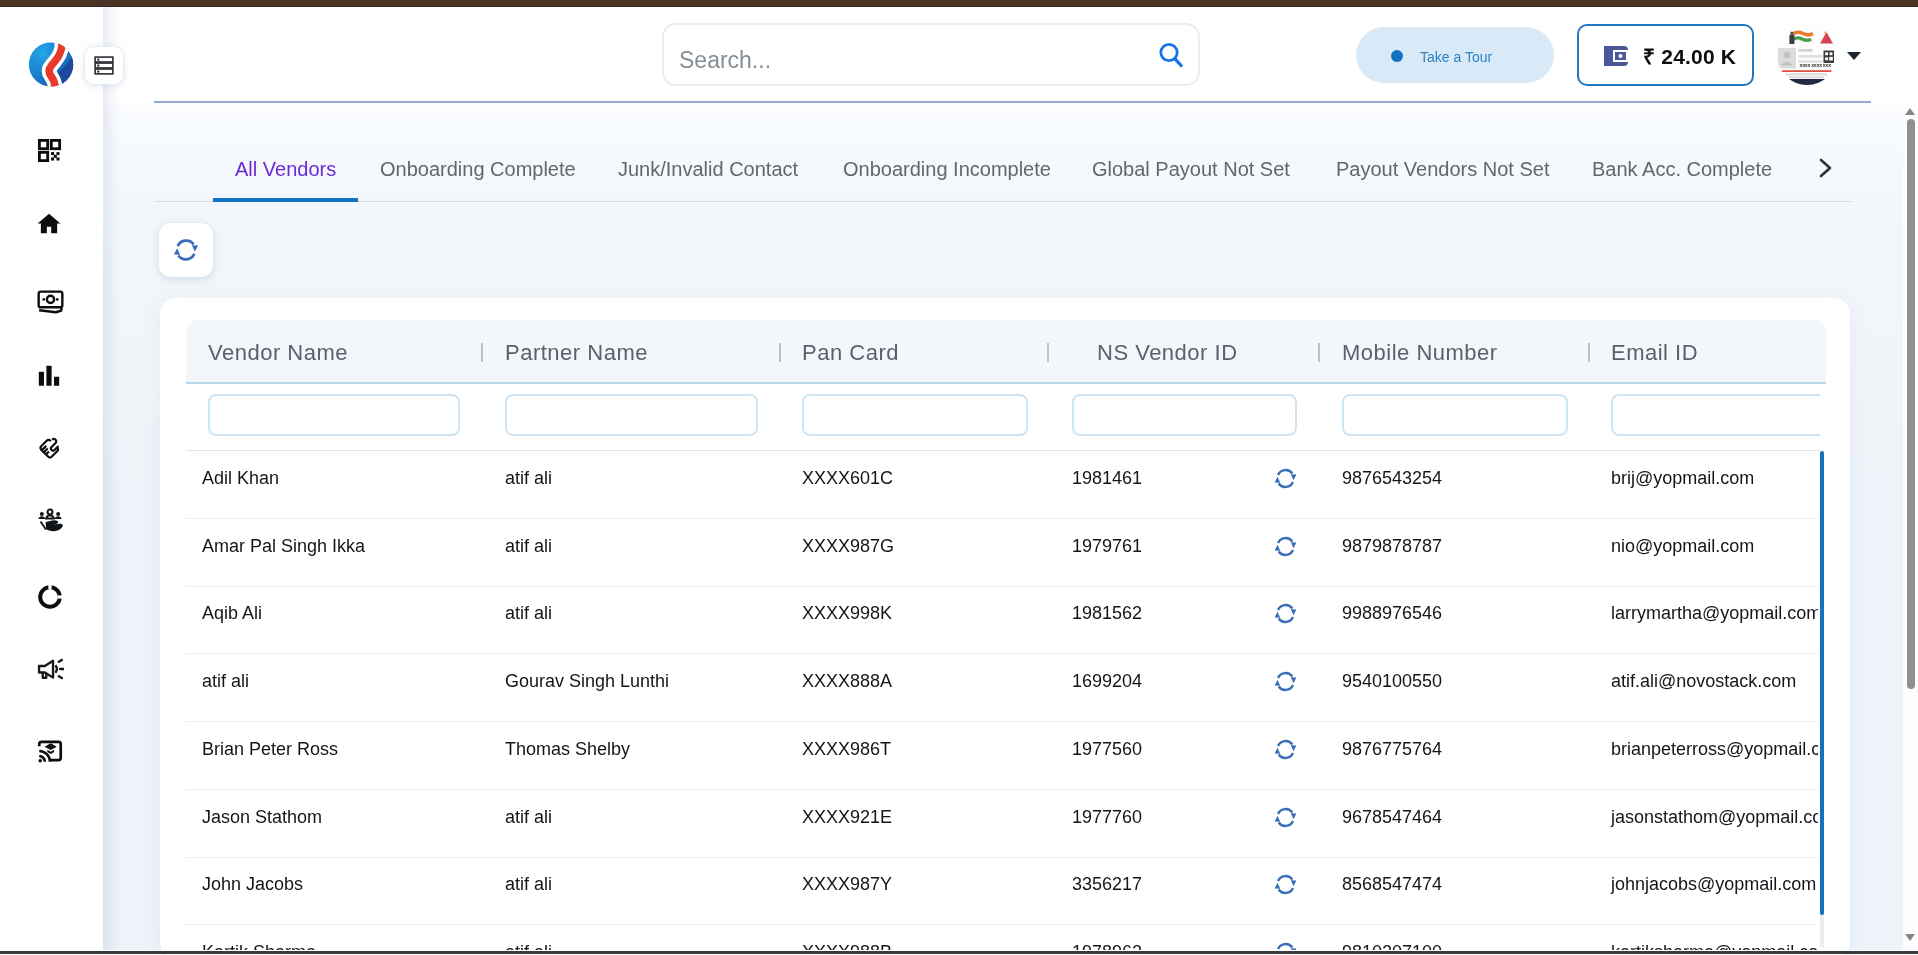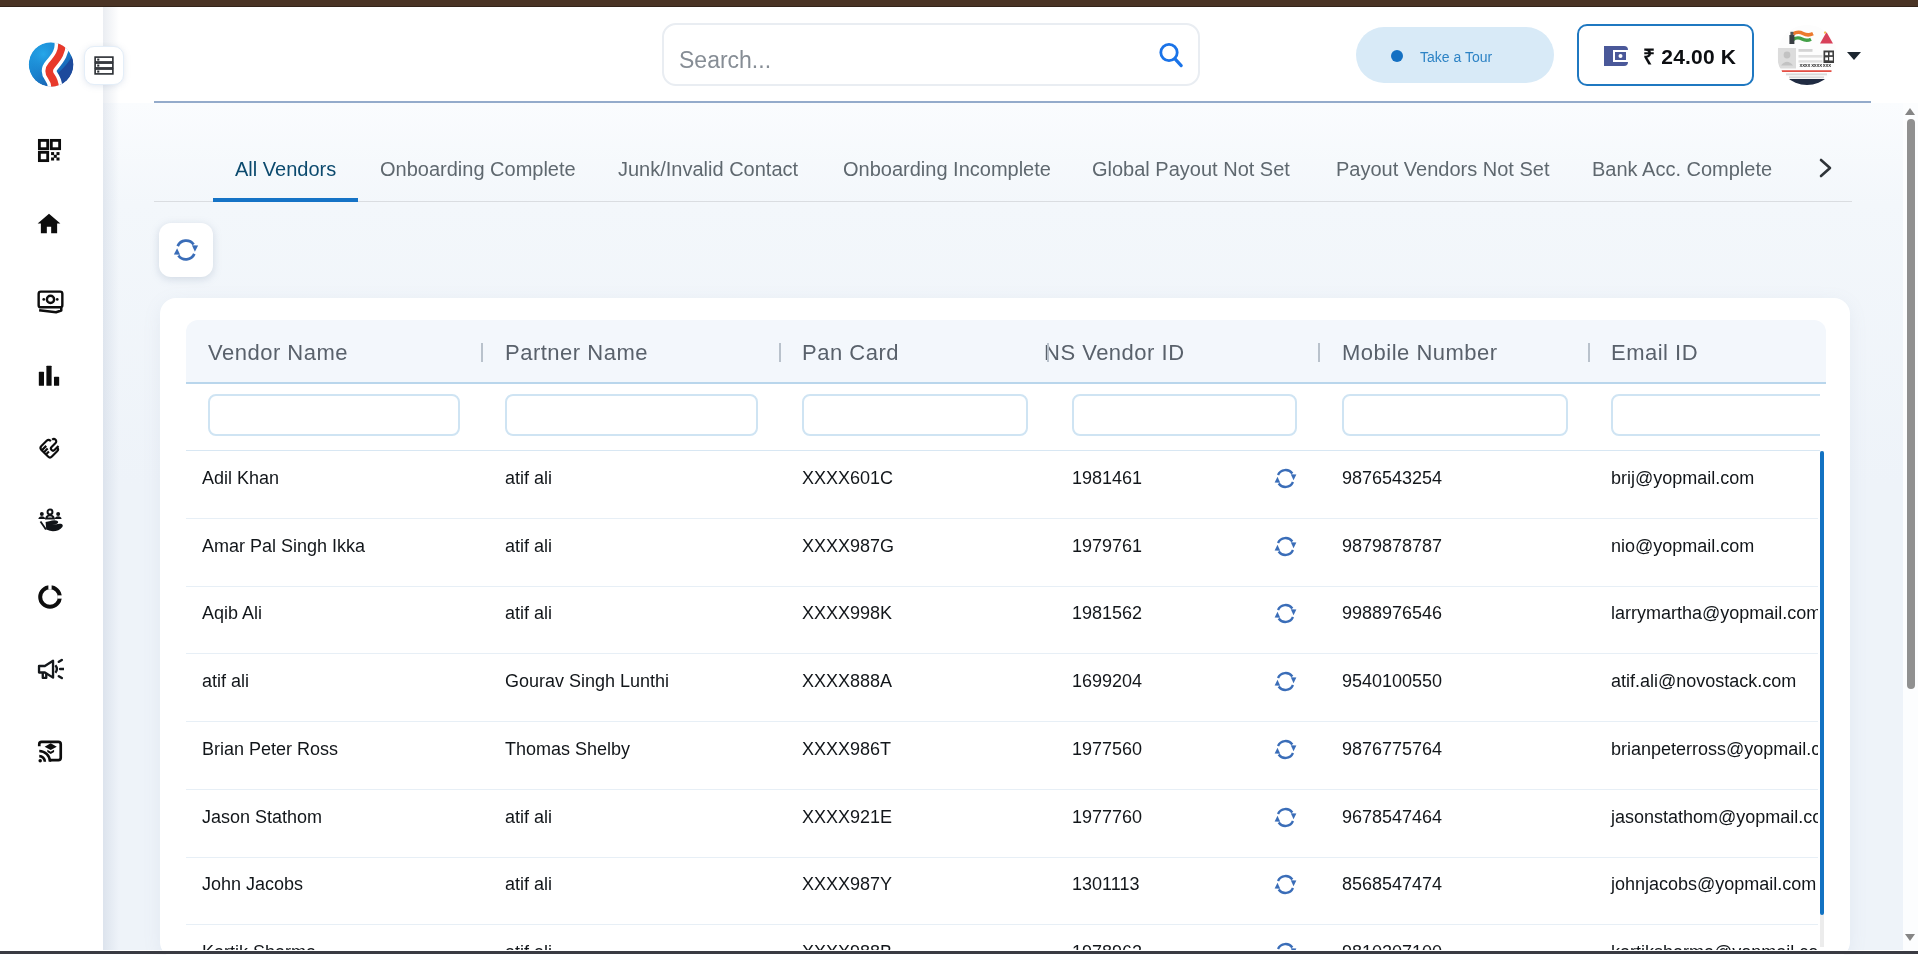--- a/index.html
+++ b/index.html
@@ -27,21 +27,21 @@
   .tour-dot { left:1391px; top:50px; width:12px; height:12px; border-radius:50%; background:#1470c2; }
   .tour-txt { left:1420px; top:47px; font-size:14px; color:#2d83c5; line-height:21px; }
 
   .wallet { left:1577px; top:24px; width:177px; height:62px; border-radius:10px; background:#fff; border:2px solid #1f78c1; }
   .wallet-txt { left:1643px; top:46px; font-size:21px; font-weight:bold; color:#0c0e11; letter-spacing:0.2px; line-height:21px; }
 
   .caret { left:1847px; top:52px; width:0; height:0; border-left:7px solid transparent; border-right:7px solid transparent; border-top:8px solid #1c2630; }
 
   
   .tab { top:159px; font-size:20px; color:#5f686f; white-space:nowrap; line-height:20px; }
-  .tab.active { color:#0c4a6e; }
+  .tab.active { color:#6d28d9; }
   .tabline { left:154px; top:201px; width:1698px; height:1px; background:#dadde1; }
   .tabunder { left:213px; top:198px; width:145px; height:4px; background:#1573c6; }
 
   .refreshbtn { left:159px; top:223px; width:54px; height:54px; background:#fff; border-radius:12px; box-shadow:0 2px 8px rgba(120,140,170,0.28); }
 
   
   .card { left:160px; top:298px; width:1690px; height:660px; background:#fff; border-radius:16px; box-shadow:0 4px 18px rgba(130,150,180,0.10); }
   .thead { left:186px; top:320px; width:1640px; height:64px; background:#f3f7fc; border-radius:12px 12px 0 0; border-bottom:2px solid #b9d6ec; }
   .th { top:342px; font-size:22px; color:#59616b; white-space:nowrap; line-height:22px; letter-spacing:0.5px; }
   .sep { top:343px; width:2px; height:19px; background:#b9c2cc; }
@@ -275,21 +275,21 @@
     <path d="M20.2 16.4 A8 8 0 0 1 6.4 17.8" stroke="#3a6db8" stroke-width="2.4"></path>
     <path d="M18.1 8.9 L23.5 9.1 L20.7 14.6 Z" fill="#3a6db8"></path>
     <path d="M2.5 16.9 L7.9 17.1 L5.3 11.4 Z" fill="#3a6db8"></path>
   </svg>
 
   <div class="abs card"></div>
   <div class="abs thead"></div>
   <div class="abs th" style="left:208px;">Vendor Name</div>
   <div class="abs th" style="left:505px;">Partner Name</div>
   <div class="abs th" style="left:802px;">Pan Card</div>
-  <div class="abs th" style="left:1044px;">NS Vendor ID</div>
+  <div class="abs th" style="left:1097px;">NS Vendor ID</div>
   <div class="abs th" style="left:1342px;">Mobile Number</div>
   <div class="abs th" style="left:1611px;">Email ID</div>
   <div class="abs sep" style="left:481px;"></div>
   <div class="abs sep" style="left:779px;"></div>
   <div class="abs sep" style="left:1047px;"></div>
   <div class="abs sep" style="left:1318px;"></div>
   <div class="abs sep" style="left:1588px;"></div>
 
   <div class="abs finput" style="left:208px; width:252px;"></div>
   <div class="abs finput" style="left:505px; width:253px;"></div>
@@ -383,21 +383,21 @@
           <path d="M18.1 8.9 L23.5 9.1 L20.7 14.6 Z" fill="#3a6db8"></path>
           <path d="M2.5 16.9 L7.9 17.1 L5.3 11.4 Z" fill="#3a6db8"></path>
         </svg>
         <span class="cell c5">9678547464</span>
         <span class="cell c6">jasonstathom@yopmail.com</span>
       </div>
     <div class="row" style="top:406.2px">
         <span class="cell c1">John Jacobs</span>
         <span class="cell c2">atif ali</span>
         <span class="cell c3">XXXX987Y</span>
-        <span class="cell c4">1301113</span>
+        <span class="cell c4">3356217</span>
         <svg class="sync" width="27" height="27" viewBox="0 0 26 26" fill="none">
           <path d="M5.8 9.6 A8 8 0 0 1 19.6 8.2" stroke="#3a6db8" stroke-width="2.3"></path>
           <path d="M20.2 16.4 A8 8 0 0 1 6.4 17.8" stroke="#3a6db8" stroke-width="2.3"></path>
           <path d="M18.1 8.9 L23.5 9.1 L20.7 14.6 Z" fill="#3a6db8"></path>
           <path d="M2.5 16.9 L7.9 17.1 L5.3 11.4 Z" fill="#3a6db8"></path>
         </svg>
         <span class="cell c5">8568547474</span>
         <span class="cell c6">johnjacobs@yopmail.com</span>
       </div>
     <div class="row" style="top:473.9px">

